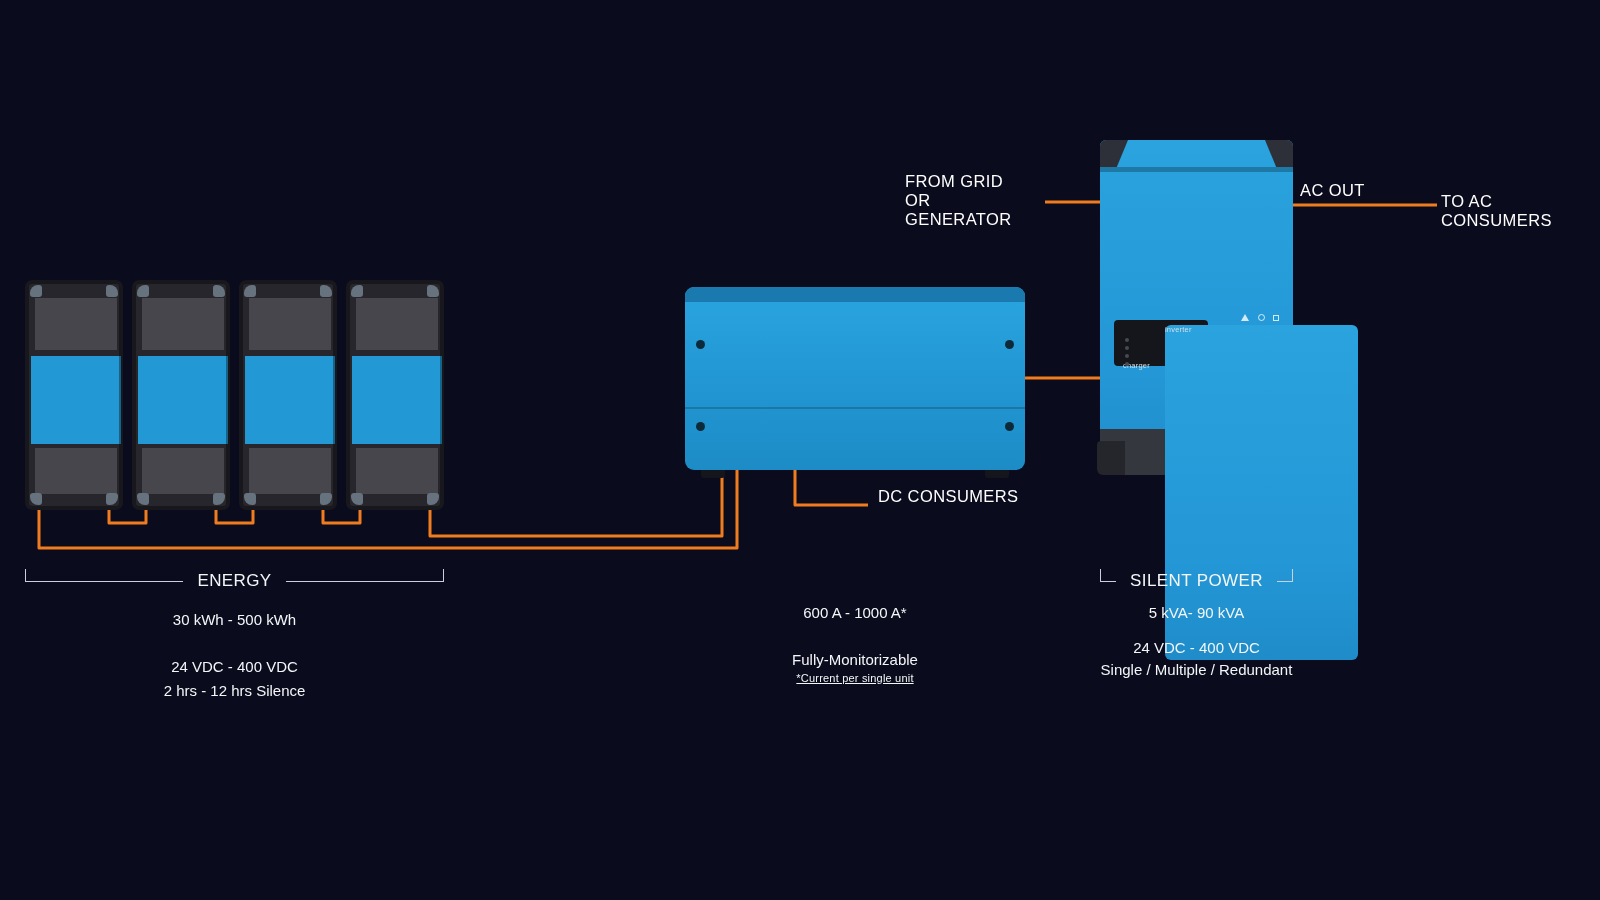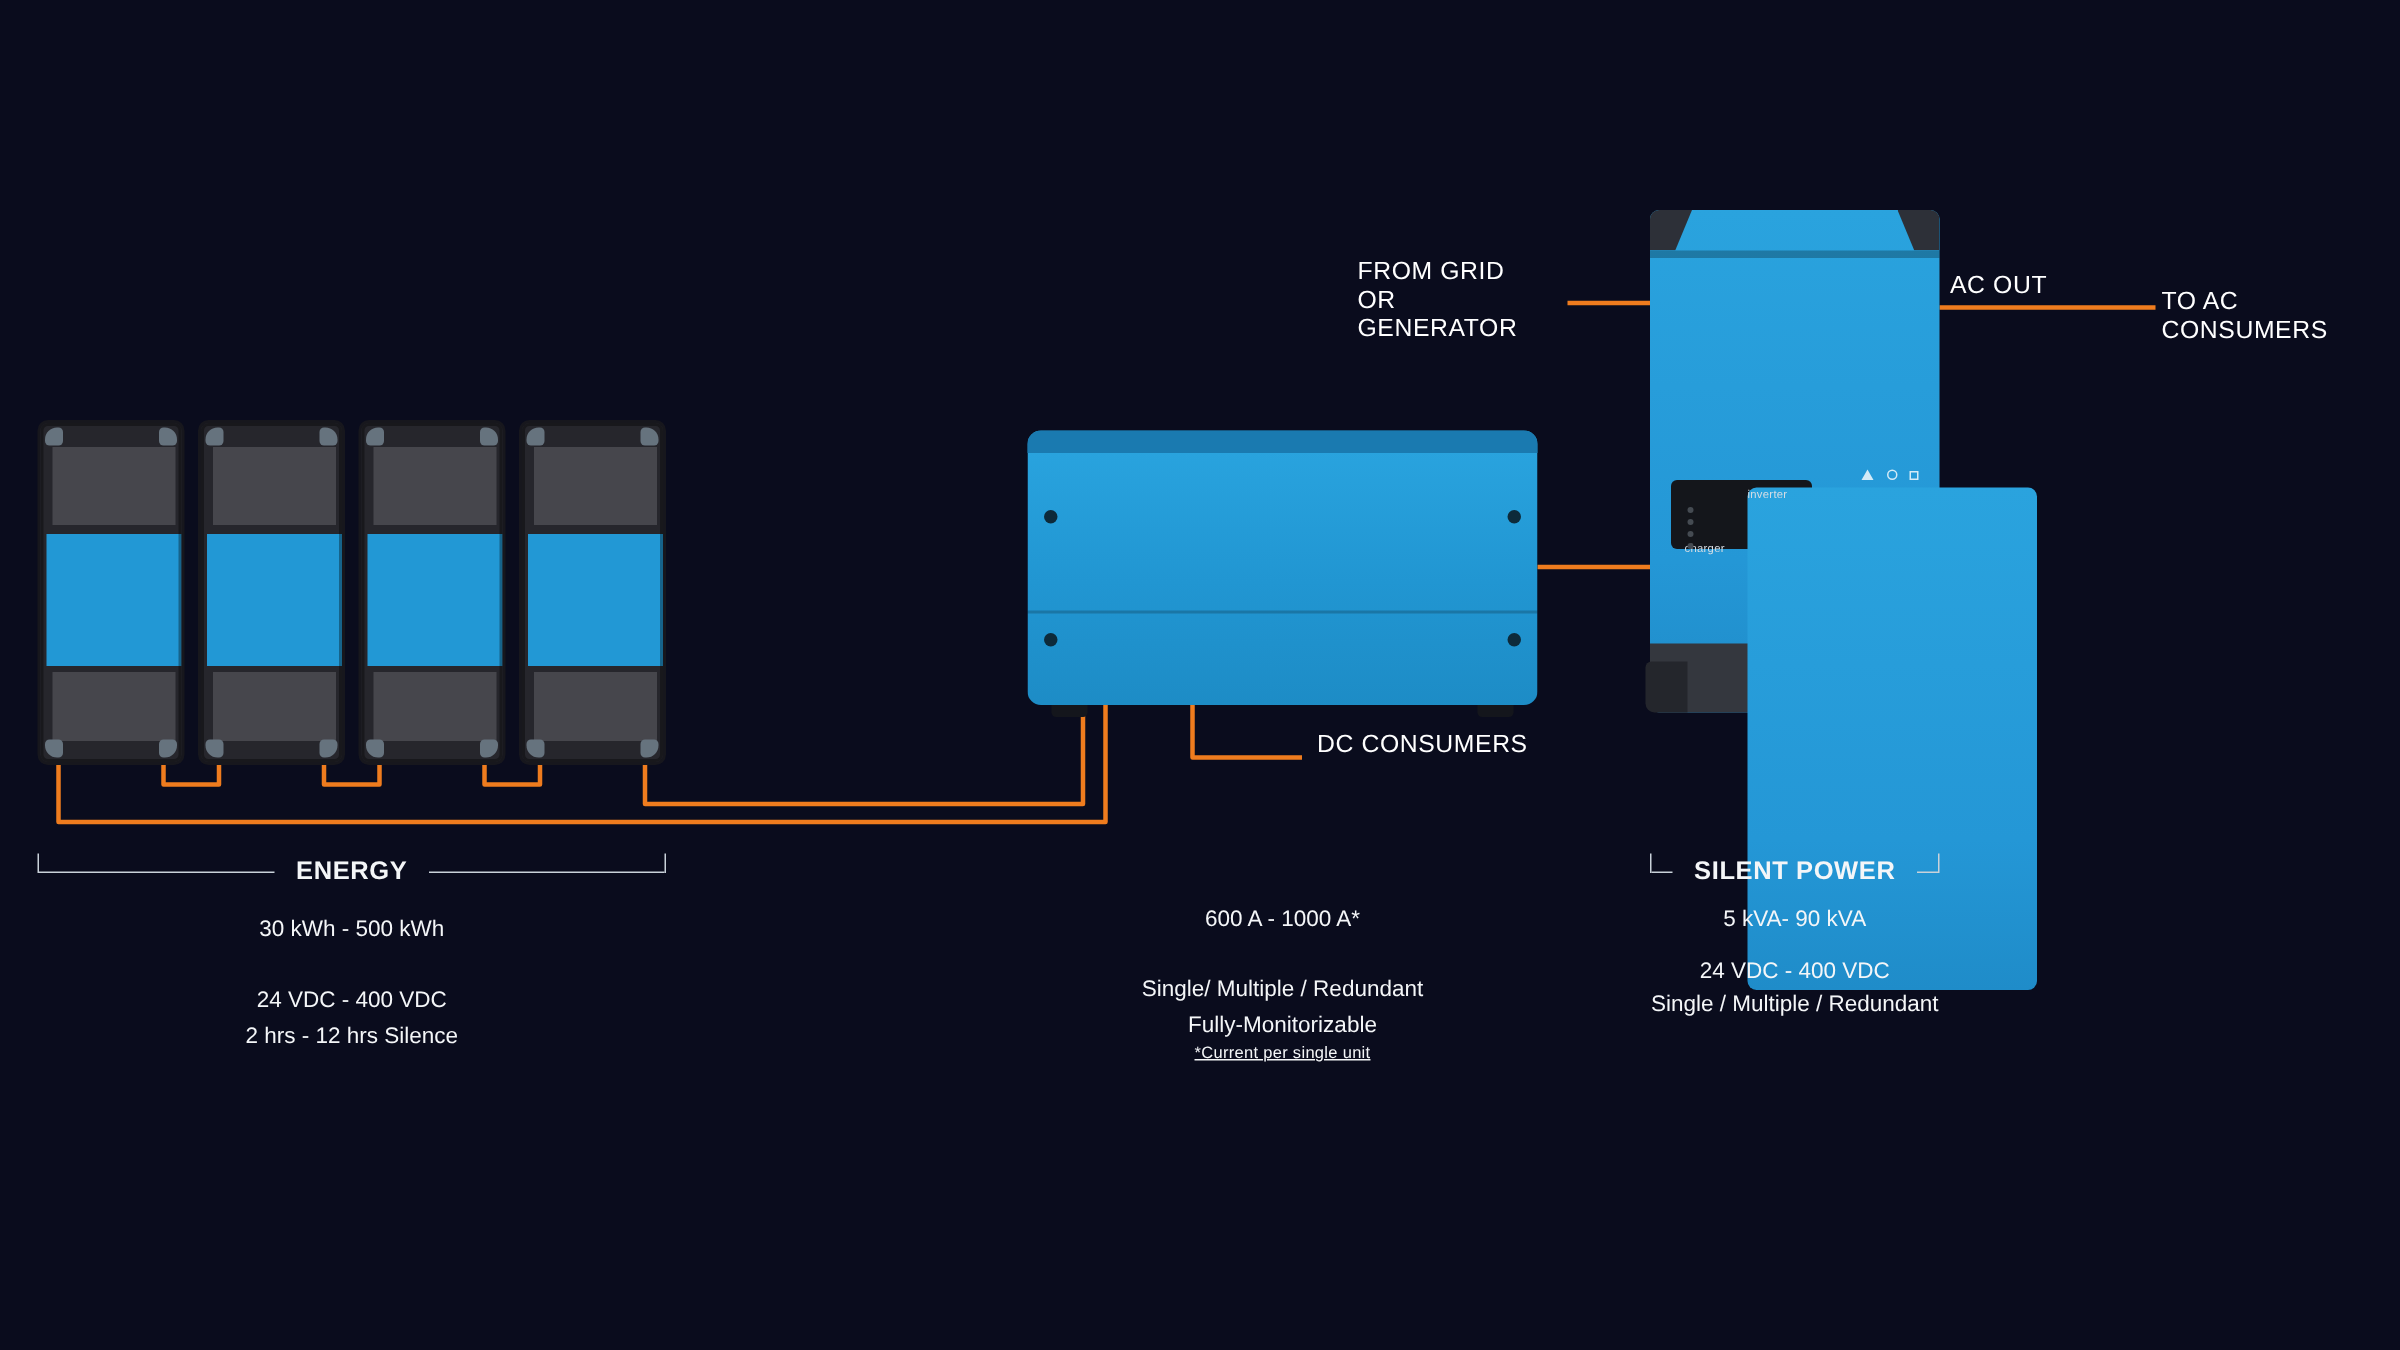--- a/index.html
+++ b/index.html
@@ -84,21 +84,21 @@
   .mark.sq{width:6px;height:6px;border:1px solid rgba(255,255,255,.8);}
   .inv-spec-box{position:absolute;right:16px;top:186px;width:40px;height:28px;border:1px solid rgba(255,255,255,.55);
     background:repeating-linear-gradient(180deg,rgba(255,255,255,.45) 0 1px,transparent 1px 5px);}
   .inv-fineprint{position:absolute;left:116px;top:250px;width:64px;height:22px;opacity:.55;
     background:repeating-linear-gradient(180deg,rgba(255,255,255,.55) 0 1px,transparent 1px 3px);}
 
   
   .bracket{position:absolute;top:570px;height:22px;display:flex;align-items:center;z-index:3;color:var(--text);}
   .btick{width:1px;height:13px;background:var(--bracket);transform:translateY(-6px);flex:0 0 auto;}
   .bline{flex:1;height:1px;background:var(--bracket);}
-  .btitle{margin:0 14px;font-size:17px;font-weight:bold;letter-spacing:.4px;white-space:nowrap;}
+  .btitle{margin:0 14px;font-size:17px;font-weight:normal;letter-spacing:.4px;white-space:nowrap;}
 
   
   .specs{position:absolute;text-align:center;font-size:15px;z-index:3;color:var(--text);}
   .specs .line{height:24px;line-height:24px;white-space:nowrap;}
   .specs .gap-after{margin-bottom:23px;}
   .specs.tight .line{height:22px;line-height:22px;}
   .specs.tight .gap-after{margin-bottom:13px;}
   .footnote{font-size:11px;letter-spacing:.2px;text-decoration:underline;}
 
   
@@ -220,21 +220,20 @@
   </div>
 
   <div class="specs" style="left:25px;top:608px;width:419px">
     <div class="line gap-after">30 kWh - 500 kWh</div>
     <div class="line">24 VDC - 400 VDC</div>
     <div class="line">2 hrs - 12 hrs Silence</div>
   </div>
 
   <div class="specs" style="left:685px;top:601px;width:340px">
     <div class="line gap-after">600 A - 1000 A*</div>
-    <div class="line">Single/ Multiple / Redundant</div>
     <div class="line">Fully-Monitorizable</div>
     <div class="footnote">*Current per single unit</div>
   </div>
 
   <div class="specs tight" style="left:1100px;top:602px;width:193px">
     <div class="line gap-after">5 kVA- 90 kVA</div>
     <div class="line">24 VDC - 400 VDC</div>
     <div class="line">Single / Multiple / Redundant</div>
   </div>
 

